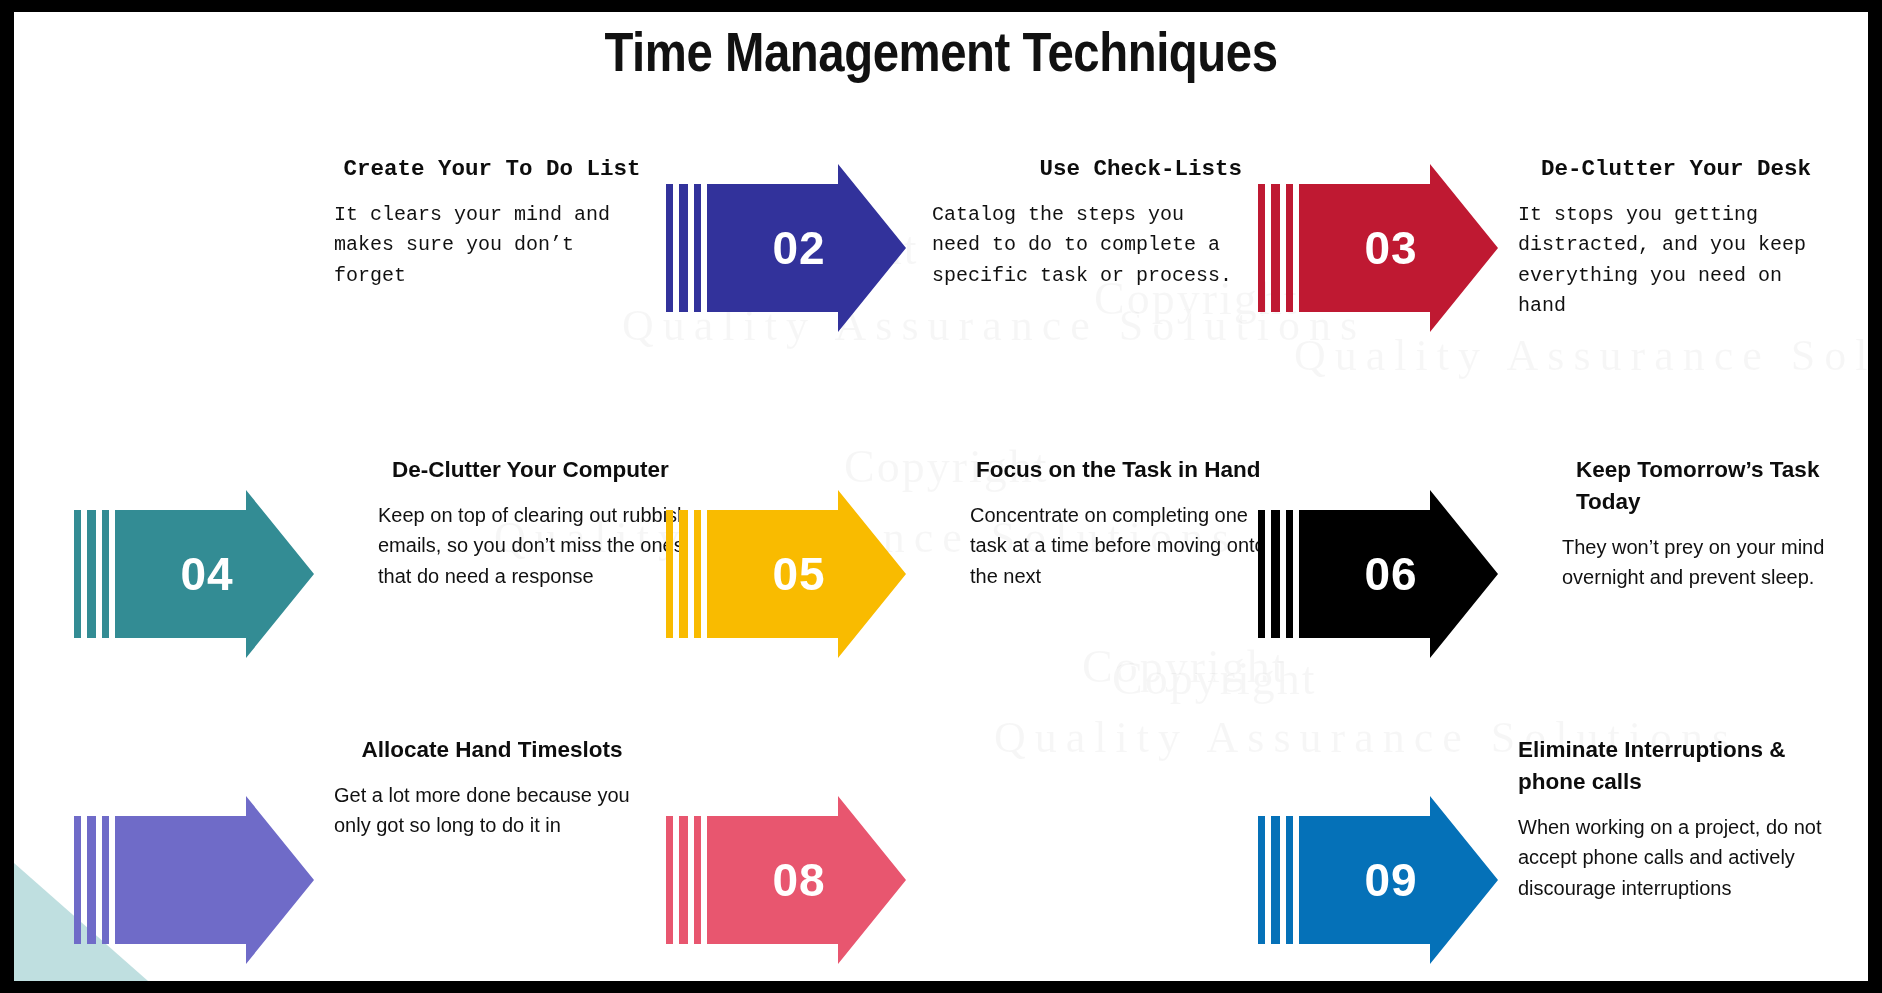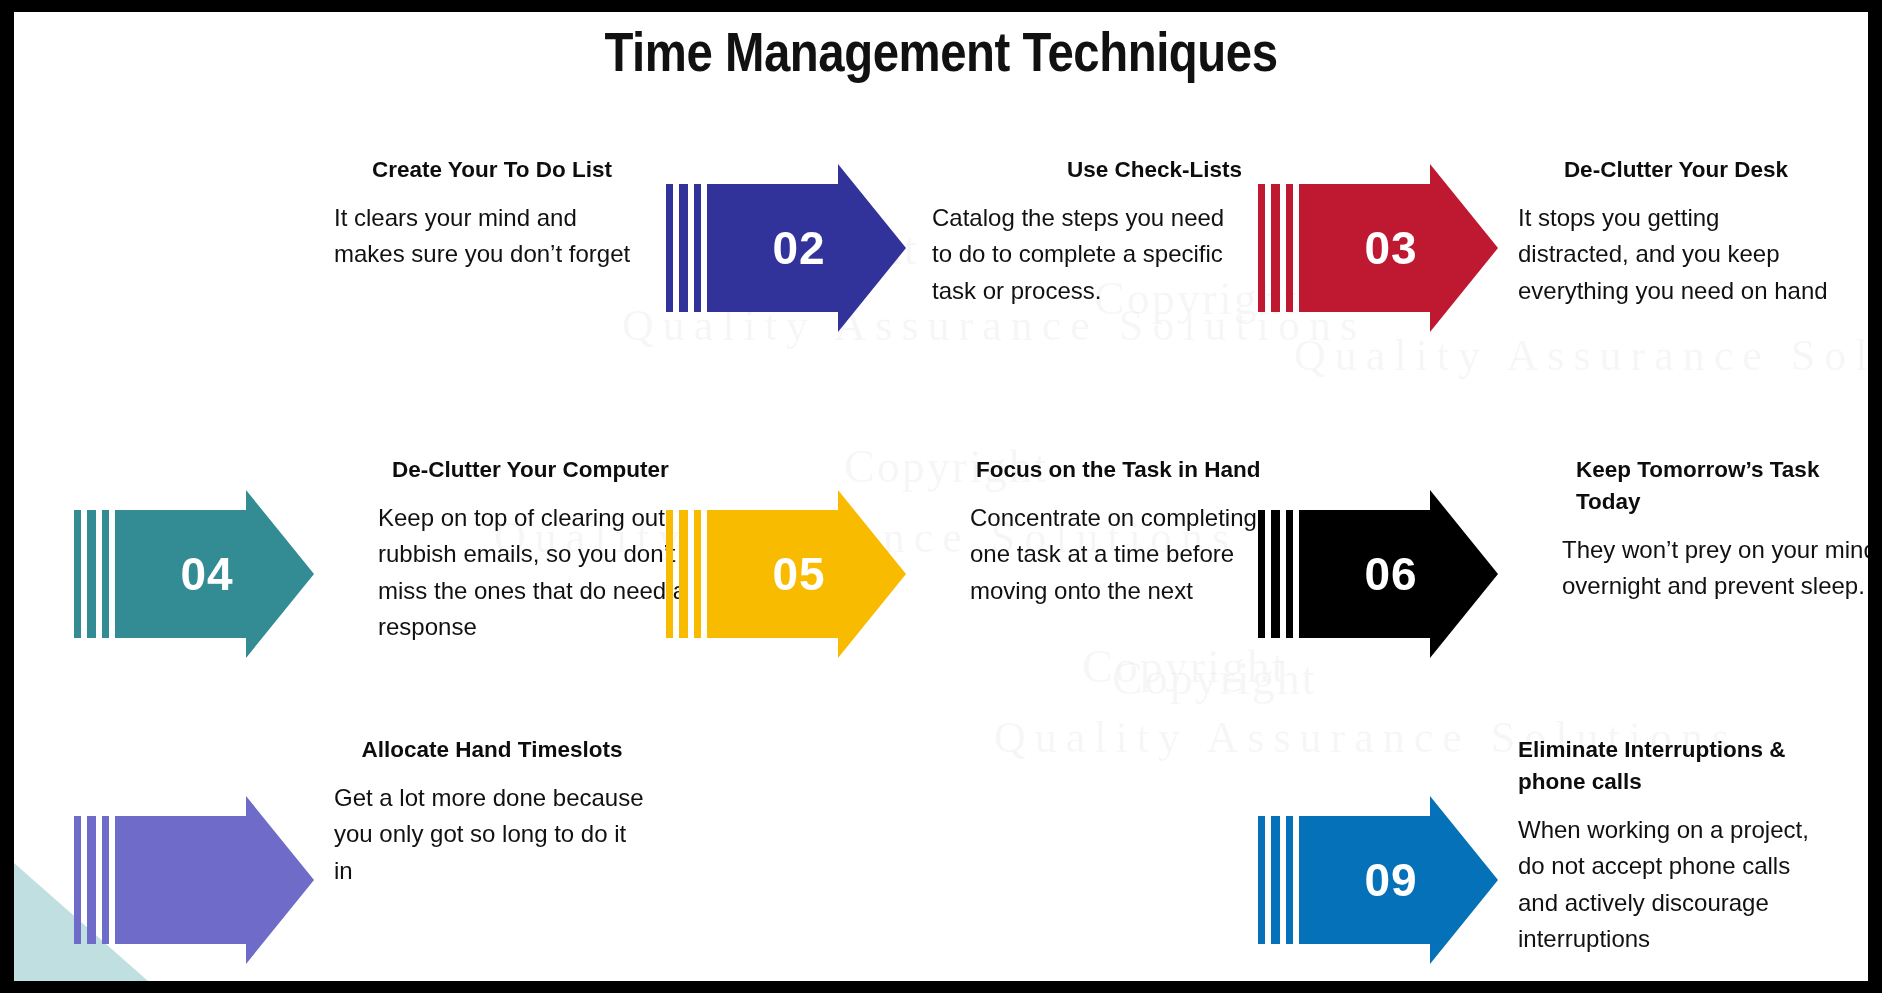--- a/index.html
+++ b/index.html
@@ -116,33 +116,33 @@
     color: #ffffff;
     letter-spacing: 1px;
   }
 
   
   .txt {
     position: absolute;
     left: 264px;
     width: 316px;
   }
-  .r1 .txt { top: 0px; }
+  .r1 .txt { top: 0px; font-family: Liberation Mono, monospace; }
   .r2 .txt { top: 10px; margin-left: 44px; }
   .r3 .txt { top: 0px; }
 
   .cell-title {
     font-size: 22.5px;
     font-weight: bold;
     color: #0d0d0d;
     line-height: 1.42;
     margin-bottom: 14px;
   }
   .cell-body {
-    font-size: 24px;
+    font-size: 20px;
     color: #111111;
     line-height: 1.52;
     font-weight: 400;
   }
 
   
   .c01 .cell-title { text-align: center; }
   .c02 .cell-title { text-align: right; padding-left: 6px; }
   .c03 .cell-title { text-align: center; }
   .c04 .cell-title { text-align: left; padding-left: 14px; }
@@ -280,20 +280,29 @@
             <path class="head" d="M45 20 H176 V0 L244 84 L176 168 V148 H45 Z" fill="#6f6bc8"></path>
           </svg>
         </div>
         <div class="txt">
           <div class="cell-title">Allocate Hand Timeslots</div>
           <div class="cell-body">Get a lot more done because you only got so long to do it in</div>
         </div>
       </div>
 
       <div class="cell col-2 c08">
+        <div class="arrow-wrap">
+          <svg class="arrow-svg" viewBox="0 0 248 168">
+            <rect class="bar" x="4" y="20" width="7" height="128" fill="#e8566f"></rect>
+            <rect class="bar" x="17" y="20" width="9" height="128" fill="#e8566f"></rect>
+            <rect class="bar" x="32" y="20" width="7" height="128" fill="#e8566f"></rect>
+            <path class="head" d="M45 20 H176 V0 L244 84 L176 168 V148 H45 Z" fill="#e8566f"></path>
+          </svg>
+          <div class="arrow-number">08</div>
+        </div>
       </div>
 
       <div class="cell col-3 c09">
         <div class="arrow-wrap">
           <svg class="arrow-svg" viewBox="0 0 248 168">
             <rect class="bar" x="4" y="20" width="7" height="128" fill="#0571b8"></rect>
             <rect class="bar" x="17" y="20" width="9" height="128" fill="#0571b8"></rect>
             <rect class="bar" x="32" y="20" width="7" height="128" fill="#0571b8"></rect>
             <path class="head" d="M45 20 H176 V0 L244 84 L176 168 V148 H45 Z" fill="#0571b8"></path>
           </svg>

